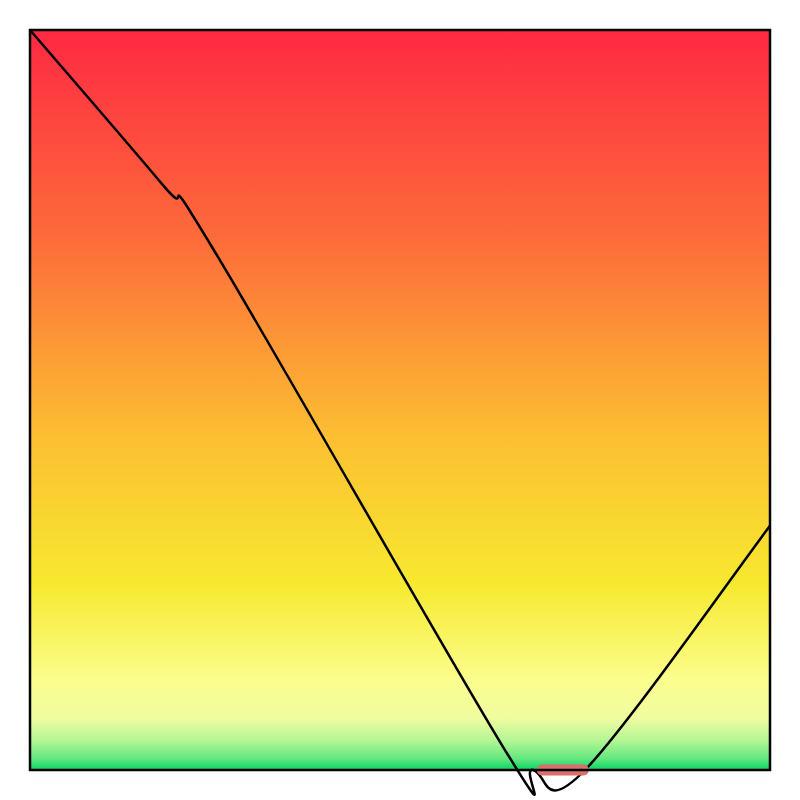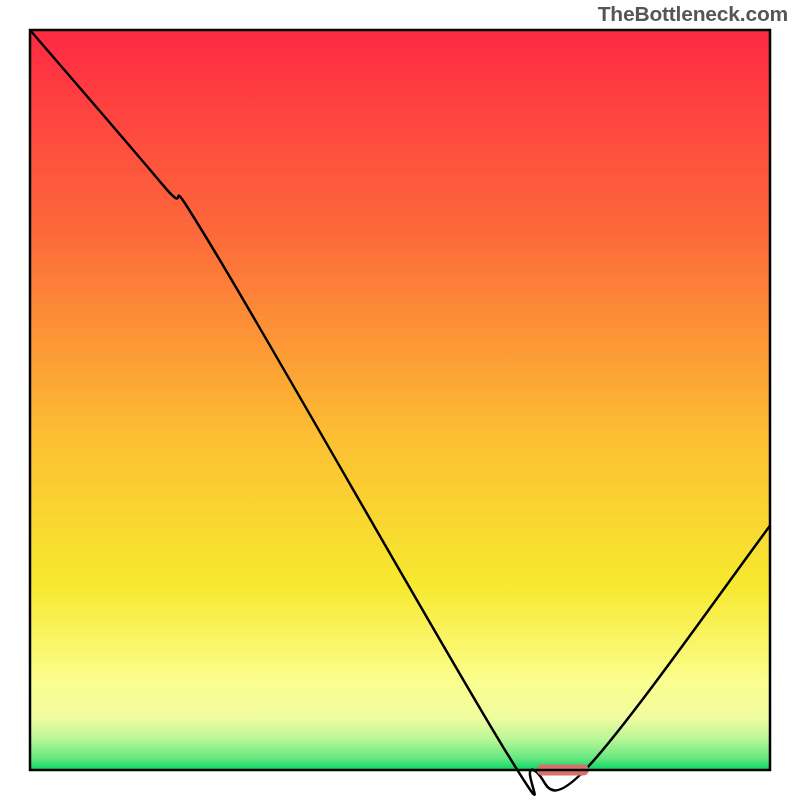--- a/index.html
+++ b/index.html
@@ -25,21 +25,20 @@
     letter-spacing: -0.2px;
   }
   svg {
     display: block;
   }
 </style>
 </head>
 <body>
 
 <div class="chart-container">
-  <div class="attribution">TheBottleneck.com</div>
   <svg width="800" height="800" viewBox="0 0 800 800">
     <defs>
       <linearGradient id="bg-grad" x1="0" y1="0" x2="0" y2="1">
           <stop offset="0%" stop-color="#fe2943"></stop>
           <stop offset="28.000000000000004%" stop-color="#fd6b3a"></stop>
           <stop offset="55.00000000000001%" stop-color="#fcbf32"></stop>
           <stop offset="75%" stop-color="#f7e92f"></stop>
           <stop offset="88%" stop-color="#fbfe8e"></stop>
           <stop offset="93%" stop-color="#f0fca0"></stop>
           <stop offset="96%" stop-color="#b4f695"></stop>

